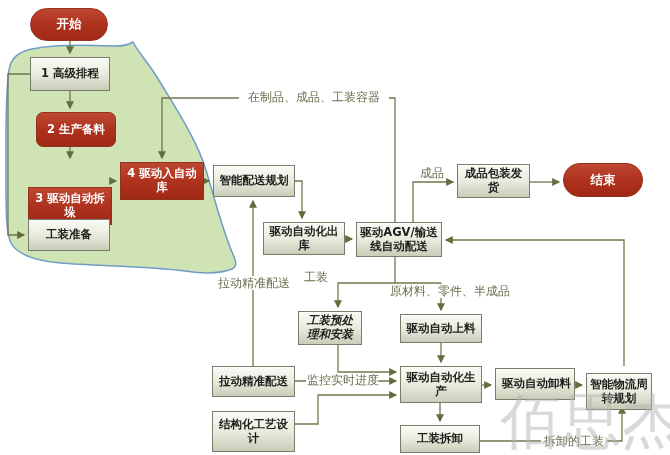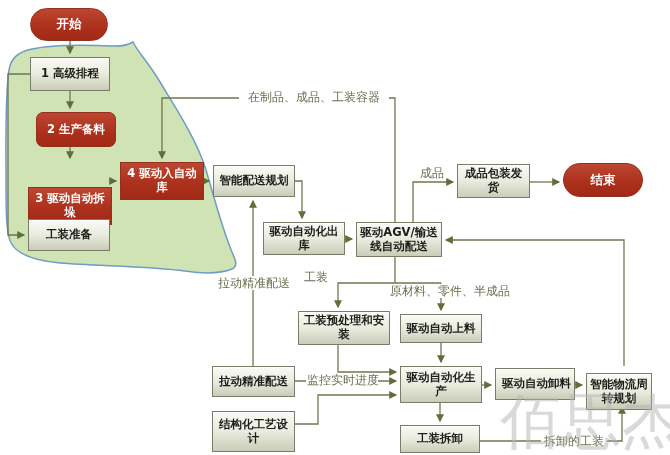--- a/index.html
+++ b/index.html
@@ -28,21 +28,21 @@
   #node-n1{left:30px;top:57px;width:80px;height:34px;}
   #node-n2{left:36px;top:112px;width:80px;height:35px;border-radius:7px;}
   #node-n3{left:28px;top:162px;width:84px;height:38px;margin-top:25px;}
   #node-n4{left:120px;top:162px;width:84px;height:38px;}
   #node-prep{left:28px;top:219px;width:82px;height:32px;}
   #node-plan{left:213px;top:165px;width:82px;height:32px;}
   #node-outbound{left:263px;top:222px;width:82px;height:33px;}
   #node-agv{left:356px;top:222px;width:86px;height:35px;}
   #node-pack{left:457px;top:164px;width:73px;height:34px;}
   #node-end{left:563px;top:163px;width:80px;height:34px;}
-  #node-pretool{left:298px;top:311px;width:92px;height:34px;}
+  #node-pretool{left:298px;top:311px;width:64px;height:34px;font-style:italic;}
   #node-feed{left:400px;top:314px;width:82px;height:29px;}
   #node-prod{left:400px;top:366px;width:82px;height:37px;}
   #node-unload{left:495px;top:368px;width:80px;height:32px;padding-left:6px;}
   #node-logistics{left:586px;top:366px;width:66px;height:37px;margin-top:7px;}
   #node-pull{left:212px;top:366px;width:83px;height:31px;}
   #node-design{left:212px;top:411px;width:83px;height:41px;}
   #node-detach{left:400px;top:425px;width:80px;height:28px;}
   
   .edge-label{
     position:absolute;font-size:12px;color:#6a6e4c;background:#fff;

